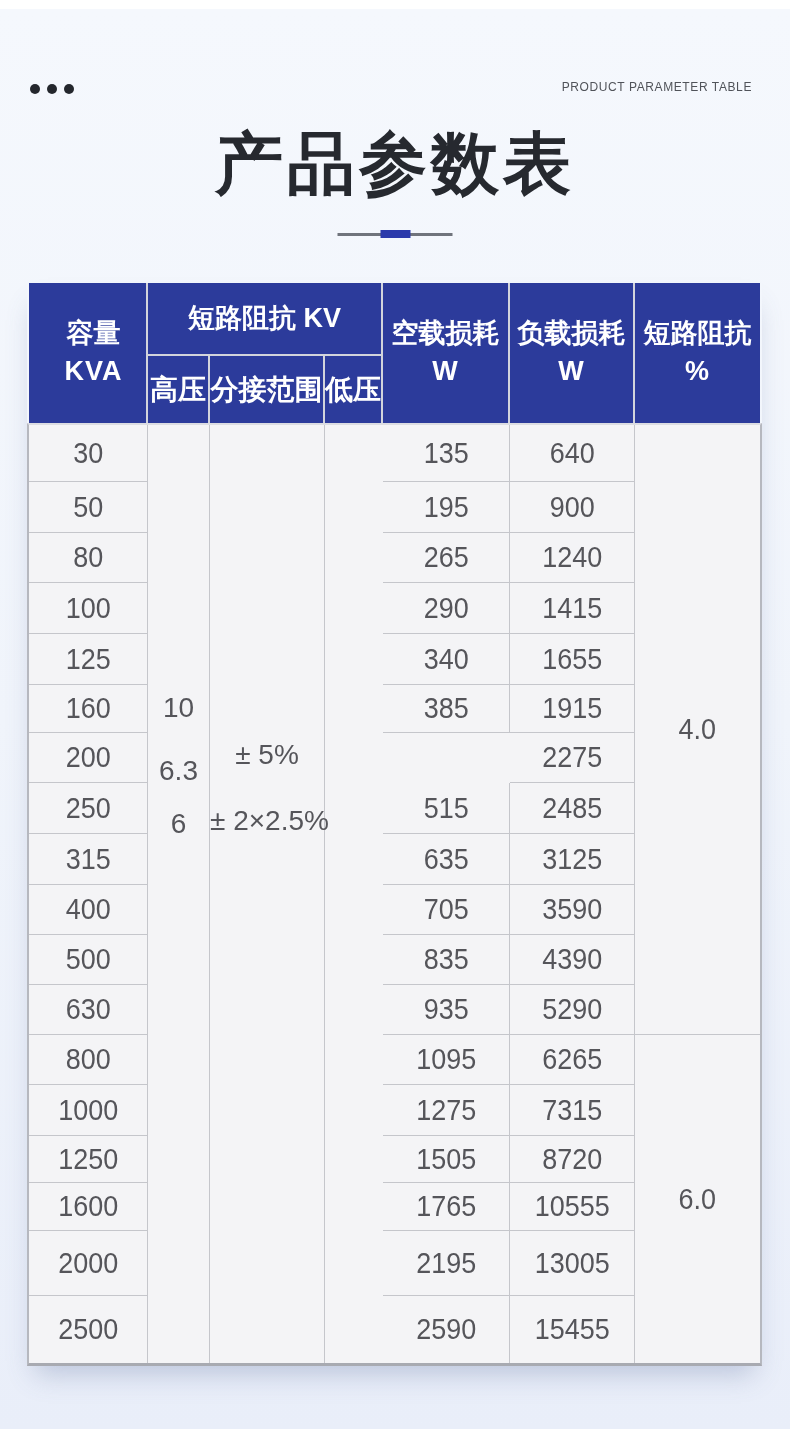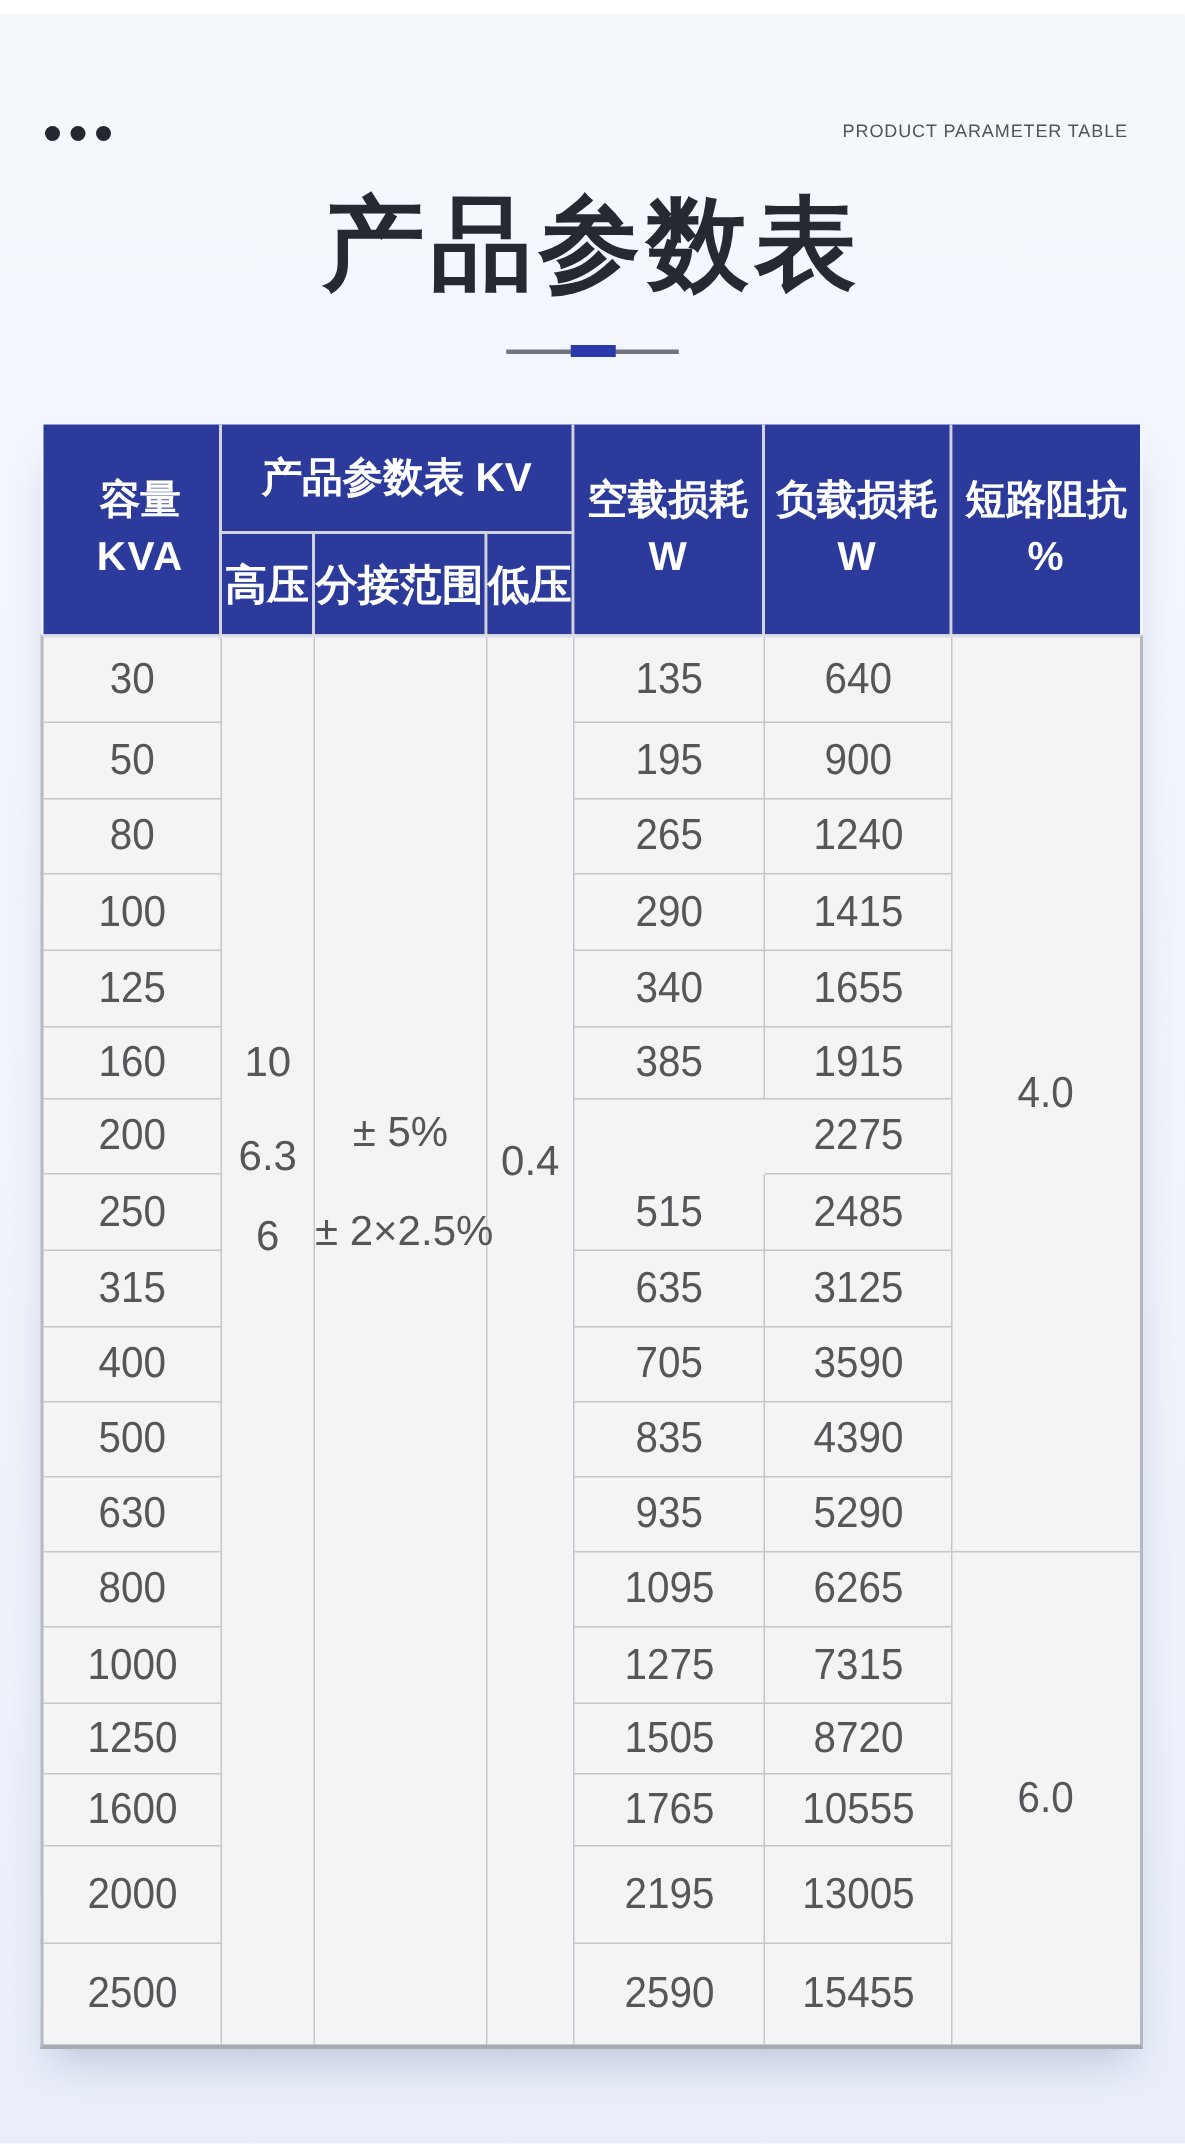--- a/index.html
+++ b/index.html
@@ -83,21 +83,21 @@
   </div>
 
   <div class="table-wrap">
 
     <div class="thead">
       <div class="h h-cap" style="background: rgb(44, 59, 155);">
         <span class="l1">容量</span>
         <span class="l2">KVA</span>
       </div>
       <div class="h h-volt" style="background: rgb(44, 59, 155);">
-        <span>产品参数表 KV</span>
+        <span>短路阻抗 KV</span>
       </div>
       <div class="h h-sub h-hv" style="background: rgb(44, 59, 155);">
         <span>高压</span>
       </div>
       <div class="h h-sub h-tap" style="background: rgb(44, 59, 155);">
         <span>分接范围</span>
       </div>
       <div class="h h-sub h-lv" style="background: rgb(44, 59, 155);">
         <span>低压</span>
       </div>
@@ -121,23 +121,20 @@
         <span class="mval num" style="top:283px;">10</span>
         <span class="mval num" style="top:346px;">6.3</span>
         <span class="mval num" style="top:399px;">6</span>
       </div>
 
       <div class="c bd-r mcell" style="grid-column:3; grid-row:1/19;">
         <span class="mval num" style="top:330px;">± 5%</span>
         <span class="mval num" style="top:396px;">± 2×2.5%</span>
       </div>
 
-      <div class="c bd-r mcell" style="grid-column:4; grid-row:1/19;">
-        <span class="mval num" style="top:349px;">0.4</span>
-      </div>
 
       <div class="c bd-b" style="grid-column:7; grid-row:1/13;">
         <span class="num">4.0</span>
       </div>
       <div class="c" style="grid-column:7; grid-row:13/19;">
         <span class="num">6.0</span>
       </div>
 
     <div class="c bd-r bd-b" style="grid-area: 1 / 1;">
           <span class="num">30</span>

